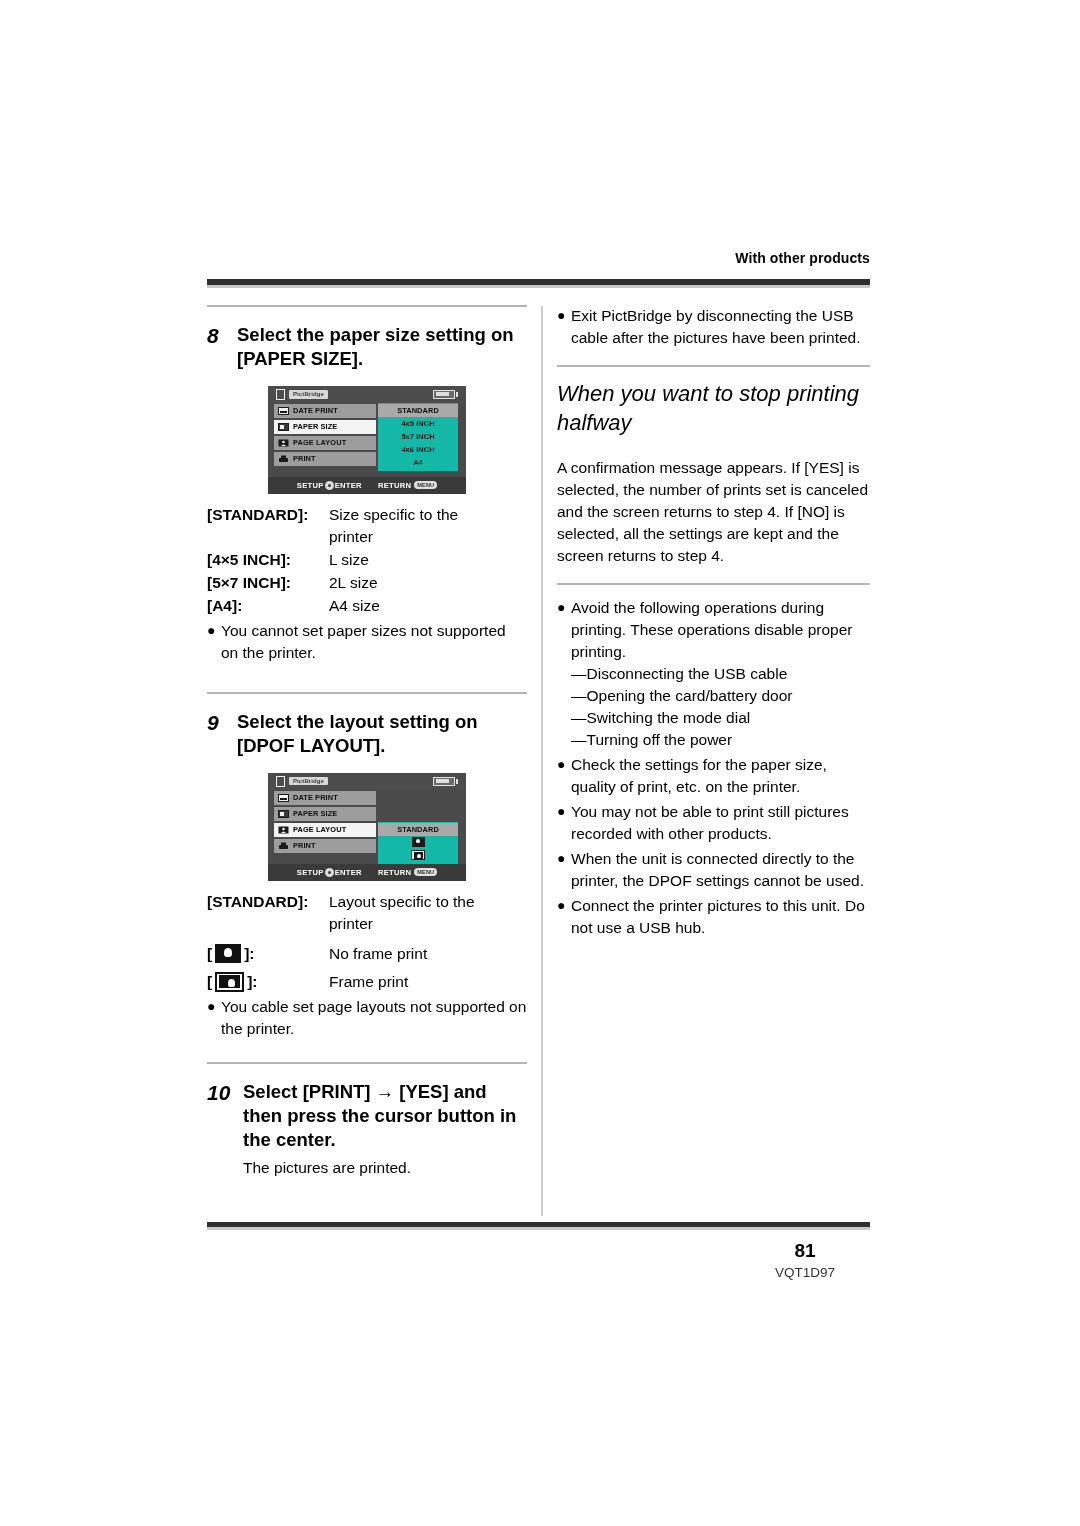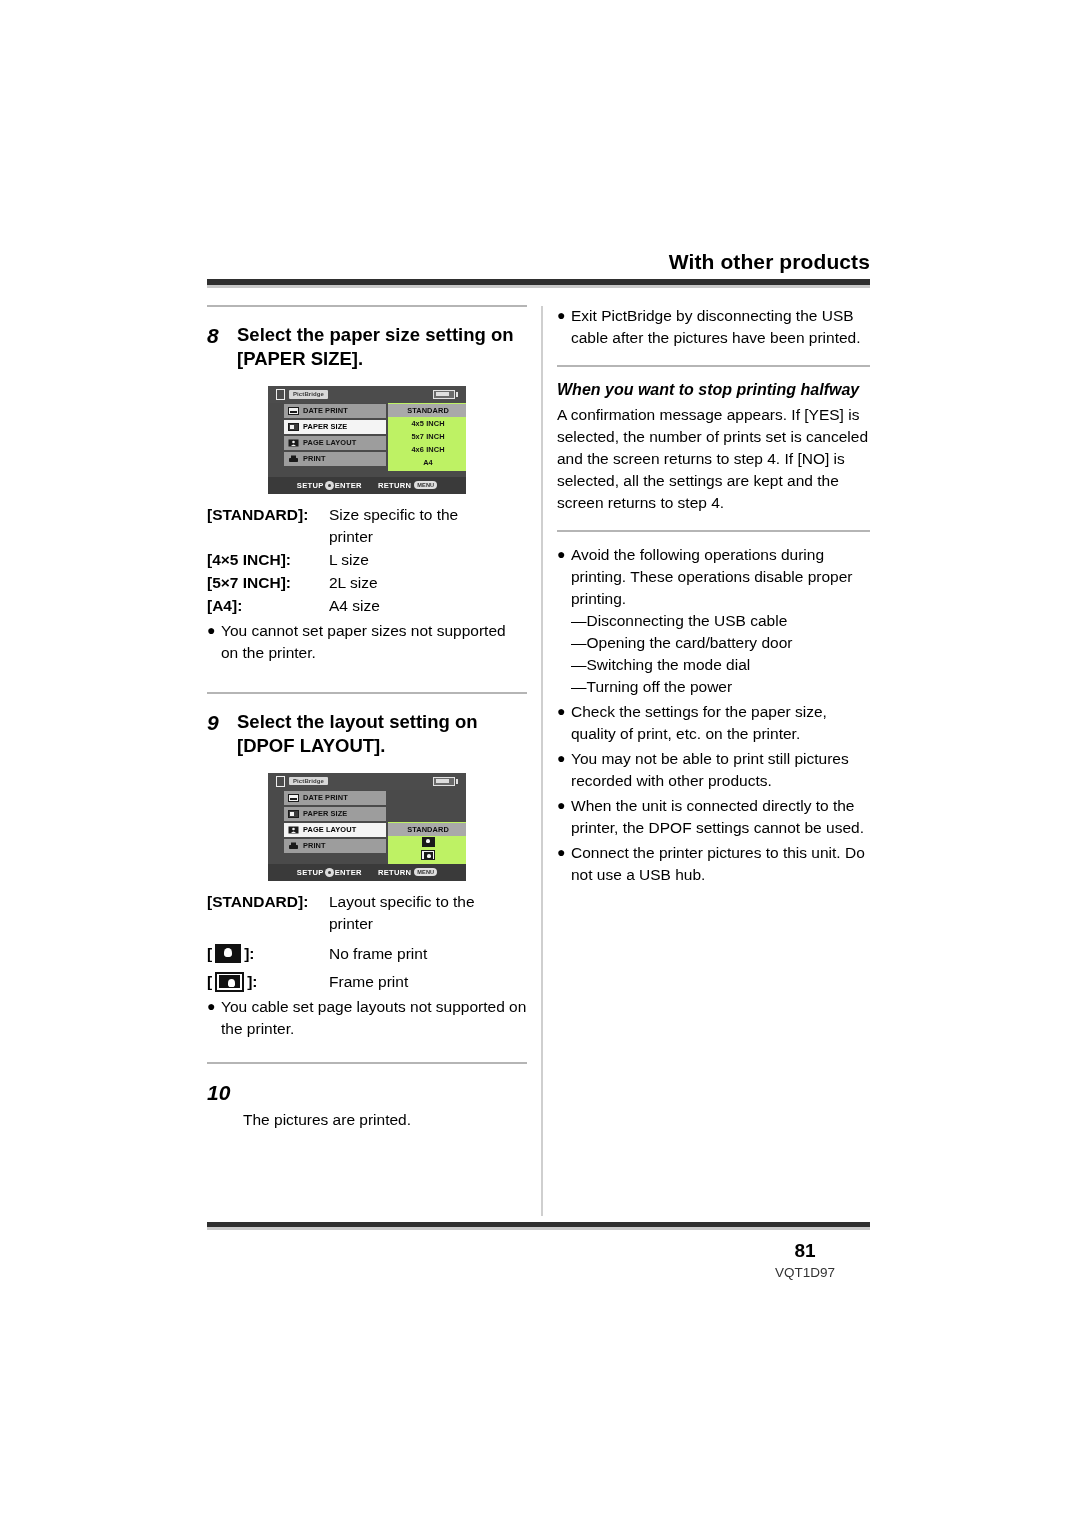--- a/index.html
+++ b/index.html
@@ -22,21 +22,21 @@
     height: 1526px;
   }
 
   
   .running-head {
     position: absolute;
     left: 205px;
     top: 250px;
     width: 665px;
     text-align: right;
-    font-size: 21px;
+    font-size: 14px;
     font-weight: bold;
     letter-spacing: 0.1px;
   }
   .head-rule {
     position: absolute;
     left: 207px;
     top: 279px;
     width: 663px;
     height: 9px;
   }
@@ -169,21 +169,21 @@
     background: #dedede;
   }
   .battery .bat-cap {
     width: 2px; height: 5px;
     background: #e2e2e2;
     margin-left: 1px;
   }
 
   .lcd-body {
     position: absolute;
-    left: 10px; top: 17px;
+    left: 0; top: 17px;
     width: 100%;
     height: 74px;
     display: flex;
   }
   .lcd-menu {
     width: 108px;
     padding: 1px 0 0 6px;
     box-sizing: border-box;
   }
   .menu-row {
@@ -208,21 +208,21 @@
     display: block;
   }
   .lcd-options {
     flex: 1 1 auto;
     position: relative;
   }
   .opt-panel {
     position: absolute;
     left: 2px;
     width: 80px;
-    background: #bef264;
+    background: #14b8a6;
     box-sizing: border-box;
     padding: 1px 0 2px 0;
   }
   .opt-panel.p1 { top: 0px; }
   .opt-panel.p2 { top: 32px; }
   .opt-row {
     height: 13px;
     display: flex;
     align-items: center;
     justify-content: center;
@@ -388,25 +388,25 @@
   }
   .subitem .stext { flex: 1 1 auto; }
 
   .plain-para {
     font-size: 15.5px;
     line-height: 1.42;
     margin-top: 4px;
   }
 
   .sub-head {
-    font-size: 16px;
-    font-weight: bold;
+    font-size: 22px;
+    font-weight: normal;
     font-style: italic;
     line-height: 1.32;
-    margin-bottom: 4px;
+    margin-bottom: 20px;
   }
 
   .spacer-16 { height: 16px; }
   .spacer-22 { height: 22px; }
   .spacer-28 { height: 28px; }
 
   
   .foot-rule {
     position: absolute;
     left: 207px;
@@ -654,20 +654,21 @@
         <div class="dot">●</div>
         <div class="btext">You cable set page layouts not supported on the printer.</div>
       </div>
     </div>
 
     <div class="spacer-22"></div>
 
     <div class="hr-thin"></div>
     <div class="step">
       <div class="step-num wide">10</div>
+      <div class="step-text">Select [PRINT] → [YES] and then press the cursor button in the center.</div>
     </div>
     <div class="plain-para" style="padding-left:36px;">The pictures are printed.</div>
 
   </div>
 
   <div class="col-right">
 
     <div class="bullet" style="margin-top:0;">
       <div class="dot">●</div>
       <div class="btext">Exit PictBridge by disconnecting the USB cable after the pictures have been printed.</div>

